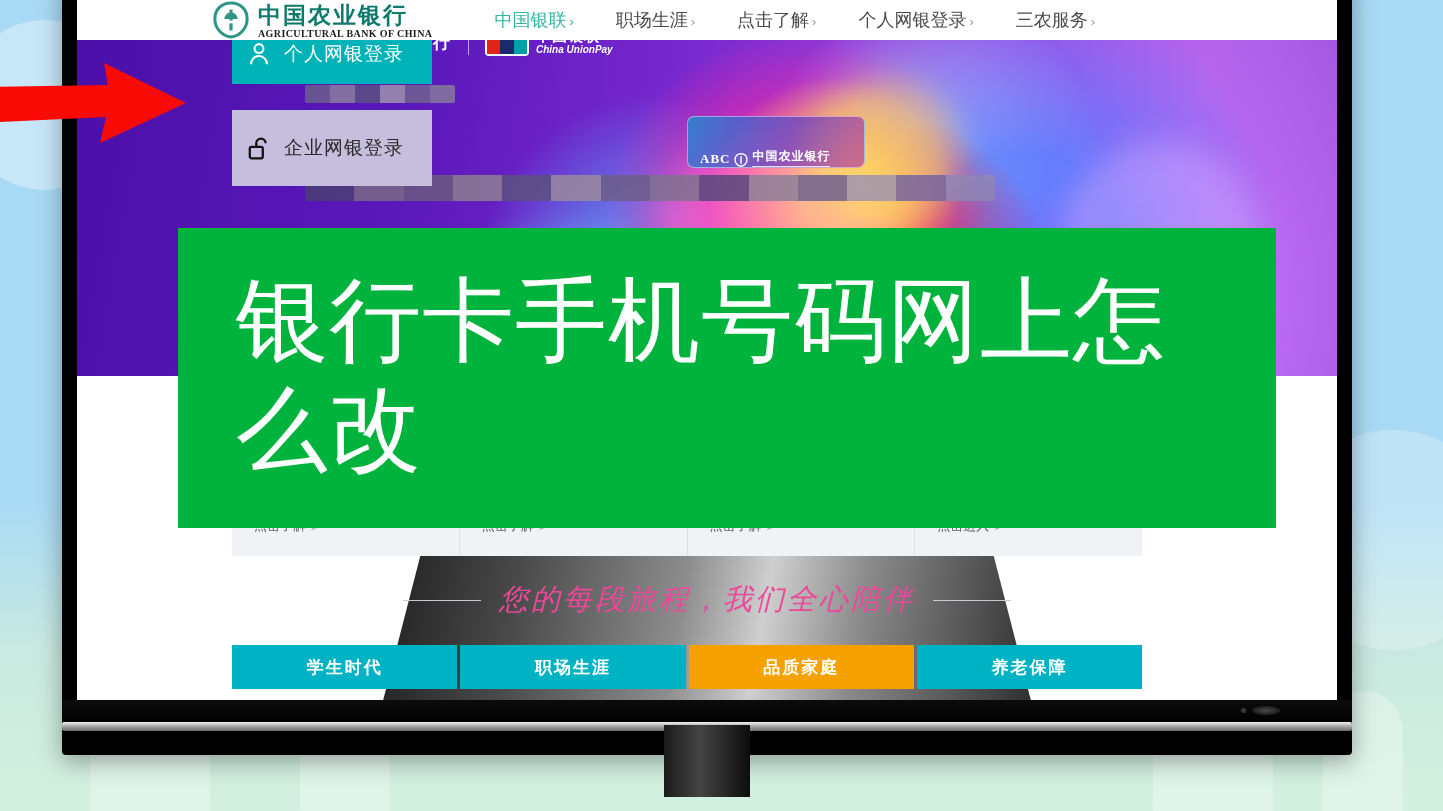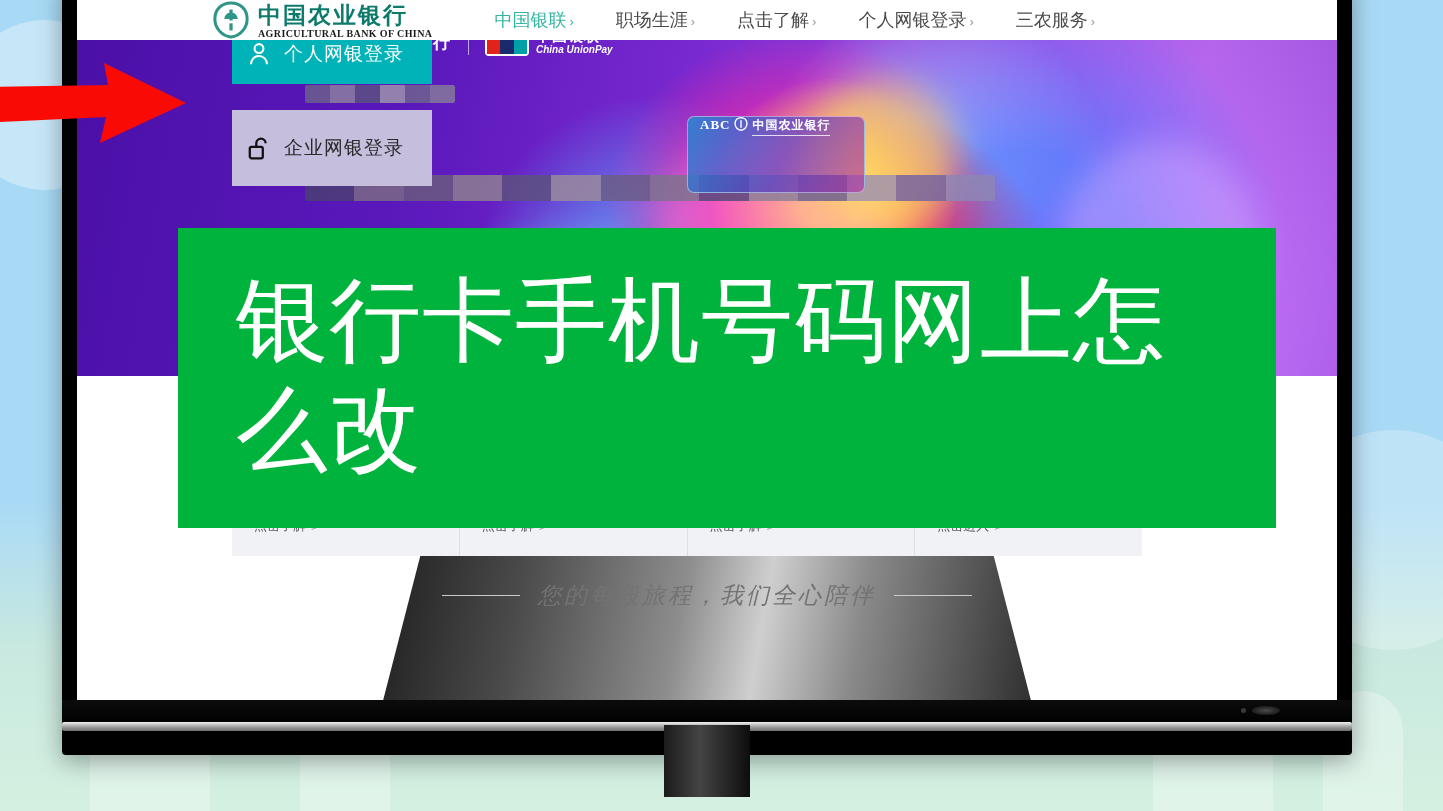--- a/index.html
+++ b/index.html
@@ -92,24 +92,24 @@
     font-family:"Liberation Serif",serif;}
   .up-en{color:#fff;font-size:10px;font-style:italic;font-weight:bold;}
 
   
   .mosaic{position:absolute;z-index:3;display:flex;overflow:hidden;border-radius:2px;}
   .mosaic span{flex:1;}
   #mosaic-a{left:228px;top:85px;width:150px;height:18px;opacity:.85;}
   #mosaic-b{left:228px;top:175px;width:690px;height:26px;opacity:.85;}
 
   
-  #hero-card{position:absolute;left:610px;top:116px;width:178px;height:77px;z-index:3;
+  #hero-card{position:absolute;left:610px;top:116px;width:178px;height:52px;z-index:3;
     border-radius:7px;border:1px solid rgba(255,255,255,.45);
     background:linear-gradient(120deg,rgba(35,140,210,.85),rgba(90,60,200,.7) 55%,rgba(180,40,160,.6));
-    display:flex;align-items:flex-start;padding-left:12px;box-sizing:border-box;gap:4px;}
+    display:flex;align-items:flex-end;padding-left:12px;box-sizing:border-box;gap:4px;}
   #hero-card .c-abc{color:#fff;font-size:13px;font-weight:bold;font-family:"Liberation Serif",serif;letter-spacing:1px;}
   #hero-card .c-mark{width:14px;height:14px;}
   #hero-card .c-cn{color:#fff;font-size:12px;font-weight:bold;font-family:"Liberation Serif",serif;
     letter-spacing:1px;border-bottom:1px solid rgba(255,255,255,.8);padding-bottom:1px;}
 
   
   #login-panel{position:absolute;left:155px;top:24px;width:200px;z-index:4;}
   .login-btn{height:60px;display:flex;align-items:center;gap:12px;padding-left:14px;
     box-sizing:border-box;cursor:pointer;}
   #login-personal{background:#00b3b8;}
@@ -130,21 +130,21 @@
   .quick-cell:last-child{border-right:none;}
   .quick-cell span{font-size:13px;color:#5a5f66;white-space:nowrap;}
   .quick-cell .ch{margin-left:5px;color:#9aa0a6;}
   #red-scribble{position:absolute;left:258px;top:476px;z-index:3;color:#f0391a;font-size:26px;
     font-weight:bold;letter-spacing:-3px;font-family:"Liberation Serif",serif;}
 
   
   #tagline{position:absolute;left:0;top:580px;width:100%;display:flex;align-items:center;
     justify-content:center;gap:18px;z-index:2;}
   .tag-rule{width:78px;height:1px;background:#c6cbd2;}
-  #tagline-text{font-size:23px;color:#737373;white-space:nowrap;letter-spacing:3px;
+  #tagline-text{font-size:29px;color:#ec4899;white-space:nowrap;letter-spacing:3px;
     font-family:"DejaVu Serif",serif;font-style:italic;}
 
   
   #tabs{position:absolute;left:155px;top:645px;width:910px;height:44px;display:flex;gap:3px;z-index:2;}
   .tab{flex:1;display:flex;align-items:center;justify-content:center;background:#00b3c4;
     color:#fff;font-size:17px;font-weight:bold;letter-spacing:2px;cursor:pointer;}
   .tab.active{background:#f5a201;}
 </style>
 </head>
 <body>
@@ -283,20 +283,34 @@
             <span class="ch">&gt;</span>
           </div>
       </div>
 
       <div id="tagline">
         <div class="tag-rule"></div>
         <div id="tagline-text">您的每段旅程，我们全心陪伴</div>
         <div class="tag-rule"></div>
       </div>
 
+      <div id="tabs">
+        <div class="tab">
+            <span>学生时代</span>
+          </div>
+        <div class="tab">
+            <span>职场生涯</span>
+          </div>
+        <div class="tab active">
+            <span>品质家庭</span>
+          </div>
+        <div class="tab">
+            <span>养老保障</span>
+          </div>
+      </div>
 
     </div>
   </div>
 
   <div id="neck-plate"></div>
   <div id="bezel-bottom"></div>
   <div id="bezel-badge"></div>
   <div id="bezel-badge2"></div>
   <div id="base-bar"></div>
   <div id="stand"></div>

